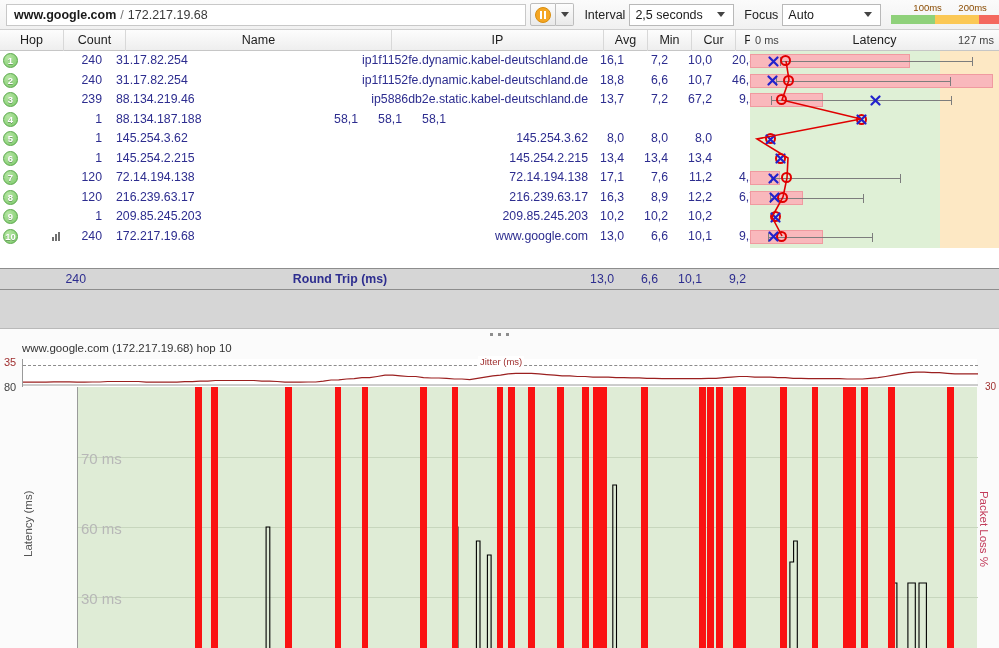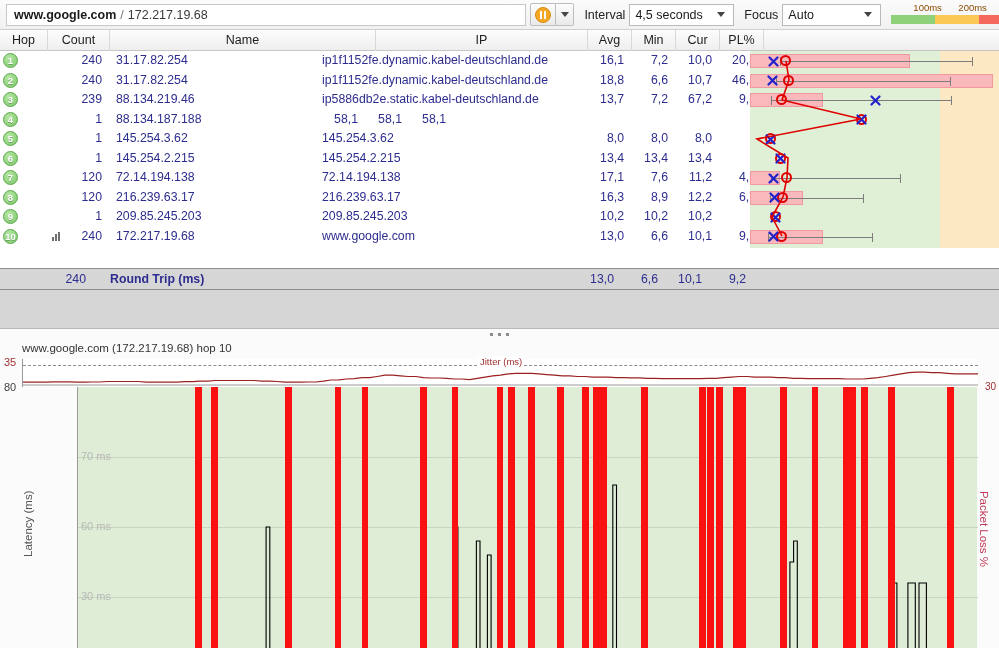--- a/index.html
+++ b/index.html
@@ -86,21 +86,21 @@
   .th { height: 21px; line-height: 21px; text-align: center; border-right: 1px solid #d8d8d8; overflow: hidden; }
   .th.num { text-align: center; }
 
   .rows { position: absolute; left: 0; top: 21px; width: 999px; }
   .row { height: 19.5px; display: flex; align-items: center; font-size: 12.3px; color: #2d2d8f; }
   .cell { height: 19.5px; line-height: 19.5px; overflow: hidden; white-space: nowrap; }
   .c-hop { width: 48px; display: flex; align-items: center; padding-left: 3px; }
   .c-icon { width: 16px; display: flex; align-items: center; justify-content: center; }
   .c-count { width: 46px; text-align: right; padding-right: 8px; }
   .c-ip { width: 212px; padding-left: 6px; }
-  .c-name { width: 266px; text-align: left; }
+  .c-name { width: 266px; text-align: right; }
   .c-avg, .c-min, .c-cur, .c-pl { width: 44px; text-align: right; padding-right: 8px; }
 
   .hopbadge {
     width: 15px; height: 15px; border-radius: 50%;
     background: radial-gradient(circle at 35% 30%, #b6e6a4, #7cc96a);
     border: 1px solid #5aa84a;
     color: #ffffff; font-size: 9.5px; font-weight: bold;
     display: flex; align-items: center; justify-content: center;
     text-shadow: 0 1px 0 rgba(0,0,0,.25);
   }
@@ -132,21 +132,21 @@
   .lat-circ { position: absolute; top: 4px; width: 11px; height: 11px; border-radius: 50%; border: 2px solid #e00000; background: transparent; }
   .lat-line { position: absolute; left: 0; top: 0; width: 249px; height: 197px; }
 
   
   .summary {
     position: absolute; left: 0; top: 238px; width: 999px; height: 22px;
     background: #d6d6d6; border-top: 1px solid #8d8d8d; border-bottom: 1px solid #8d8d8d;
     display: flex; align-items: center; font-size: 12.3px; color: #2d2d8f;
   }
   .summary .sc { height: 22px; line-height: 22px; overflow: hidden; white-space: nowrap; }
-  .summary .lbl { font-weight: bold; text-align: left; }
+  .summary .lbl { font-weight: bold; text-align: center; }
 
   .midgap { position: absolute; left: 0; top: 260px; width: 999px; height: 68px; background: #d6d6d6; }
 
   
   .bottom { position: absolute; left: 0; top: 328px; width: 999px; height: 320px; background: #fbfbfb; border-top: 1px solid #b9b9b9; }
   .grip { position: absolute; left: 0; top: 1px; width: 999px; height: 9px; display: flex; align-items: center; justify-content: center; gap: 5px; }
   .grip i { width: 3px; height: 3px; background: #8d8d8d; display: block; }
   .bhead { position: absolute; left: 0; top: 10px; width: 999px; height: 18px; }
   .bhead .left { position: absolute; left: 22px; top: 0; line-height: 18px; font-size: 11.5px; color: #333; }
   .bhead .right { position: absolute; right: 22px; top: 0; line-height: 18px; font-size: 11.5px; color: #333; display: flex; align-items: center; gap: 4px; }
@@ -159,21 +159,21 @@
   .jitter svg { position: absolute; left: 0; top: 0; }
   .jtick35 { position: absolute; left: 4px; top: 27px; font-size: 11px; color: #a03030; }
   .jtick80 { position: absolute; left: 4px; top: 52px; font-size: 11px; color: #444; }
   .jtick30 { position: absolute; right: 3px; top: 52px; font-size: 10px; color: #a03030; }
 
   
   .plot { position: absolute; left: 22px; top: 58px; width: 955px; height: 560px; }
   .plot-area { position: absolute; left: 55px; top: 0; width: 900px; height: 560px; background: #dfecd6; border-left: 1px solid #9a9a9a; }
   .plot-inner { position: absolute; left: 0; top: 0; width: 900px; height: 560px; overflow: hidden; }
   .gridline { position: absolute; left: 0; width: 900px; height: 1px; background: #c7d6bd; }
-  .glabel { position: absolute; left: 3px; font-size: 11px; color: #b7b7b7; }
+  .glabel { position: absolute; left: 3px; font-size: 15px; color: #b7b7b7; }
   .lossbar { position: absolute; top: 0; height: 560px; background: #fa1212; }
   .ylabel {
     position: absolute; left: 0px; top: 170px; font-size: 11.5px; color: #555;
     transform: rotate(-90deg); transform-origin: left top; white-space: nowrap;
   }
   .ylabel2 {
     position: absolute; right: -13px; top: 180px; font-size: 11.5px; color: #c23b5a;
     transform: rotate(90deg); transform-origin: right top; white-space: nowrap;
   }
 </style>
@@ -191,21 +191,21 @@
 
   <div class="btn-pause">
     <span class="pause-glyph"></span>
   </div>
   <div class="btn-pause-arrow">
     <span class="caret"></span>
   </div>
 
   <span class="tb-label">Interval</span>
   <div class="combo" id="interval-combo">
-    <span class="val">4,5 seconds</span>
+    <span class="val">2,5 seconds</span>
     <span class="arrow-cell">
           <span class="caret"></span>
         </span>
   </div>
 
   <span class="tb-label">Focus</span>
   <div class="combo" id="focus-combo">
     <span class="val">Auto</span>
     <span class="arrow-cell">
           <span class="caret"></span>
@@ -221,21 +221,21 @@
       <i style="width:44px;background:#8fd17a"></i>
       <i style="width:44px;background:#fbc855"></i>
       <i style="width:30px;background:#f4685e"></i>
     </div>
   </div>
 </div>
 
 <div class="table-wrap">
 
   <div class="thead">
-    <div class="th" style="width:48px">Hop</div>
+    <div class="th" style="width:64px">Hop</div>
     <div class="th" style="width:62px">Count</div>
     <div class="th" style="width:266px">Name</div>
     <div class="th" style="width:212px">IP</div>
     <div class="th num" style="width:44px">Avg</div>
     <div class="th num" style="width:44px">Min</div>
     <div class="th num" style="width:44px">Cur</div>
     <div class="th num" style="width:44px">PL%</div>
   </div>
 
   <div class="rows" id="hop-rows">
@@ -380,20 +380,25 @@
           <div class="cell c-ip">172.217.19.68</div>
           <div class="cell c-name">www.google.com</div>
           <div class="cell c-avg">13,0</div>
           <div class="cell c-min">6,6</div>
           <div class="cell c-cur">10,1</div>
           <div class="cell c-pl">9,2</div>
         </div>
       </div>
 
   <div class="latcol">
+    <div class="latcol-head">
+      <span class="lab l-left">0 ms</span>
+      <span class="lab title">Latency</span>
+      <span class="lab l-right">127 ms</span>
+    </div>
     <div class="latcol-body">
       <div class="lat-green"></div>
       <div class="lat-amber"></div>
       <div id="lat-rows">
             <div class="lat-row" style="top: 0px; width: 249px;">
               <div class="lat-pink" style="left:0px;width:160px"></div>
               <div class="lat-whisk" style="left:30px;width:192px"></div>
               <div class="lat-whisk-cap" style="left:30px"></div>
               <div class="lat-whisk-cap" style="left:222px"></div>
               <div class="lat-circ" style="left:30px"></div>

